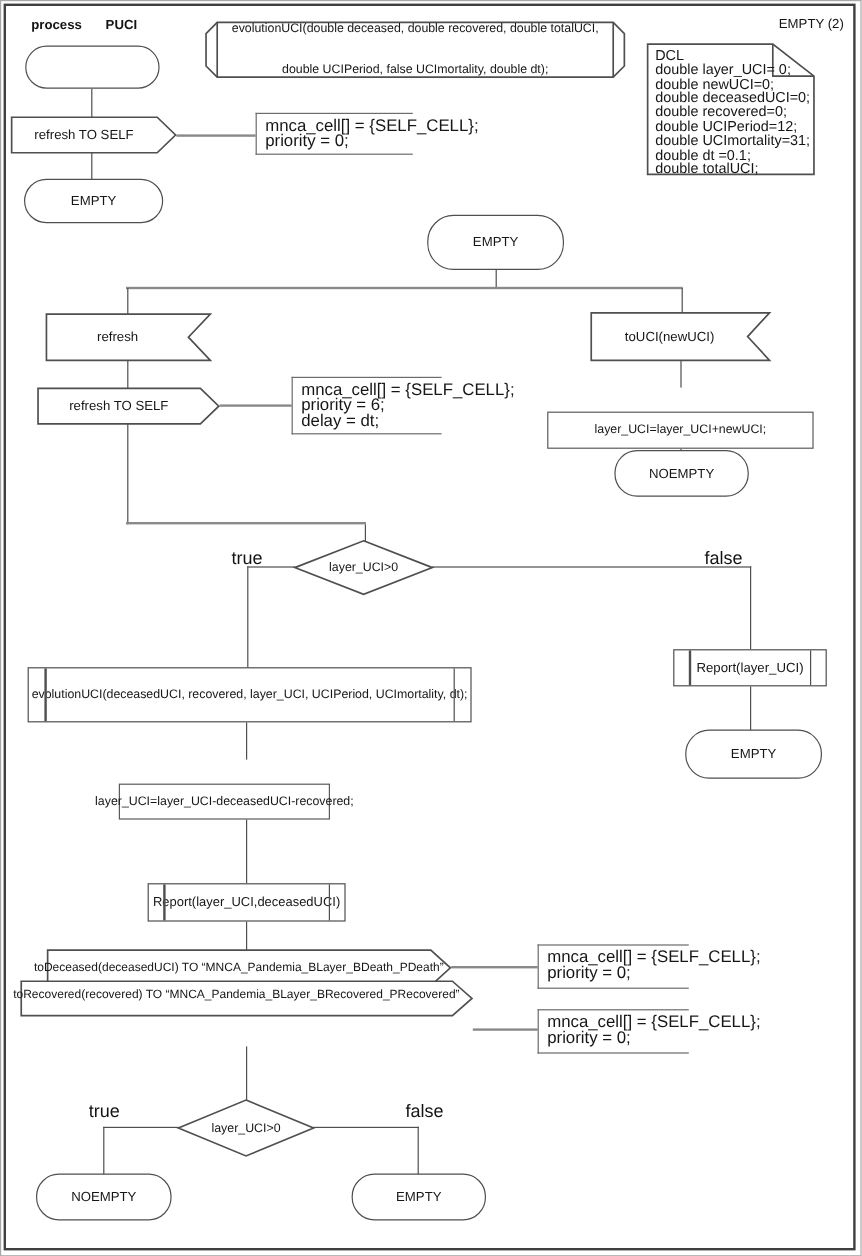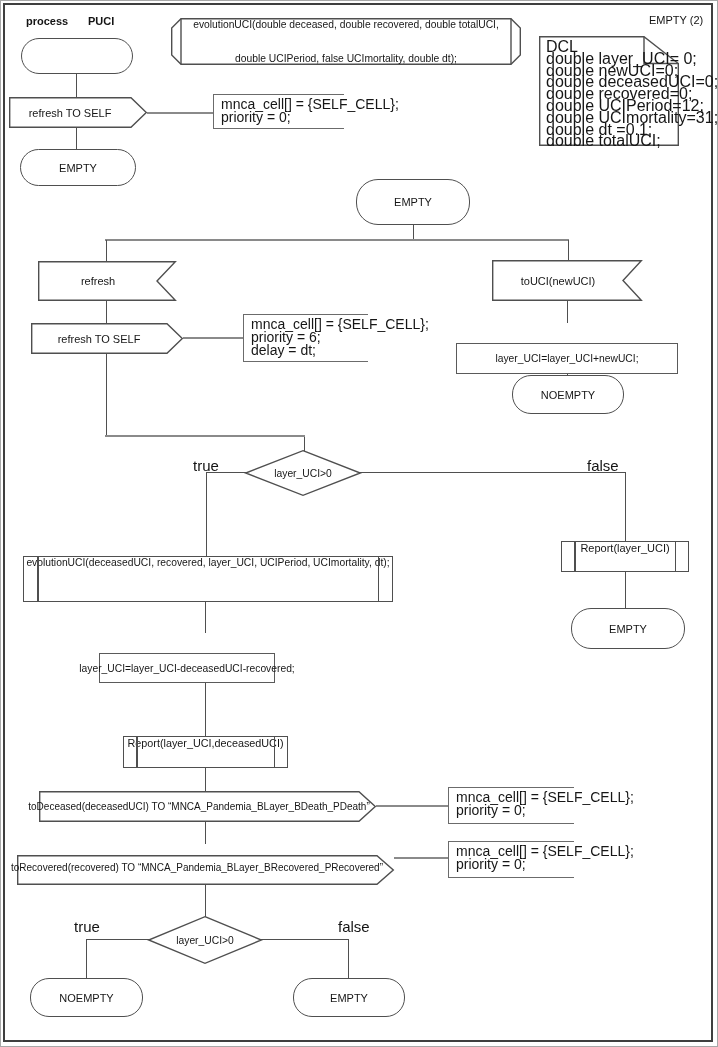--- a/index.html
+++ b/index.html
@@ -36,21 +36,21 @@
   }
   .task {
     position: absolute; background: #fff;
     border: 1.5px solid #5a5a5a;
     display: flex; align-items: center; justify-content: center;
     font-size: 10.3px; white-space: nowrap; color: #161616; margin-top: 21px;
   }
   .call {
     position: absolute; background: #fff;
     border: 1.5px solid #4f4f4f;
-    display: flex; align-items: flex-start; justify-content: center;
+    display: flex; align-items: center; justify-content: center;
     font-size: 10.3px; white-space: nowrap; color: #161616;
   }
   .call .bar { position: absolute; top: 0; bottom: 0; width: 1.5px; background: #4f4f4f; }
   .comment {
     position: absolute; background: #fff;
     border: 1.5px solid #6b6b6b; border-right: none;
     font-size: 14px; line-height: 13px; padding: 3px 2px 2px 7px;
     color: #161616; white-space: nowrap;
   }
   .shape { position: absolute; }
@@ -59,21 +59,21 @@
   .page-label { position: absolute; font-size: 11px; color: #141414; }
   .branch-label { position: absolute; font-size: 15px; color: #141414; }
   .small { font-size: 10px !important; }
   .decl-text {
     position: absolute; inset: 0;
     display: flex; flex-direction: column; align-items: center; justify-content: space-between;
     font-size: 10.3px; line-height: 13px; text-align: center; color: #161616; white-space: nowrap;
   }
   .note-text {
     position: absolute; left: 7px; top: 5px; right: 2px;
-    font-size: 16px; line-height: 11.8px; color: #161616; white-space: nowrap;
+    font-size: 12px; line-height: 11.8px; color: #161616; white-space: nowrap;
   }
   .note-text div, .comment div, .decl-text div { display: block; }
 </style>
 </head>
 <body>
 
 <div class="page">
   <div class="frame"></div>
 
   <div class="line" style="left:74.5px;top:73px;width:1.5px;height:24px"></div>
@@ -226,21 +226,21 @@
       <polygon points="0.7,0.7 320,0.7 336.3,15.5 320,30.3 0.7,30.3" fill="#fff" stroke="#4f4f4f" stroke-width="1.4"></polygon>
     </svg>
     <div class="lbl small" style="right:17px">toDeceased(deceasedUCI) TO “MNCA_Pandemia_BLayer_BDeath_PDeath”</div>
   </div>
 
   <div class="comment" style="left:447px;top:786px;width:126px;height:37px">
     <div>mnca_cell[] = {SELF_CELL};</div>
     <div>priority = 0;</div>
   </div>
 
-  <div class="shape" style="left:16px;top:854px;width:377px;height:24px">
+  <div class="shape" style="left:16px;top:816px;width:377px;height:24px">
     <svg width="377" height="30">
       <polygon points="0.7,0.7 360,0.7 376.3,15 360,29.3 0.7,29.3" fill="#fff" stroke="#4f4f4f" stroke-width="1.4"></polygon>
     </svg>
     <div class="lbl small" style="right:17px">toRecovered(recovered) TO “MNCA_Pandemia_BLayer_BRecovered_PRecovered”</div>
   </div>
 
   <div class="comment" style="left:447px;top:840px;width:126px;height:37px">
     <div>mnca_cell[] = {SELF_CELL};</div>
     <div>priority = 0;</div>
   </div>

